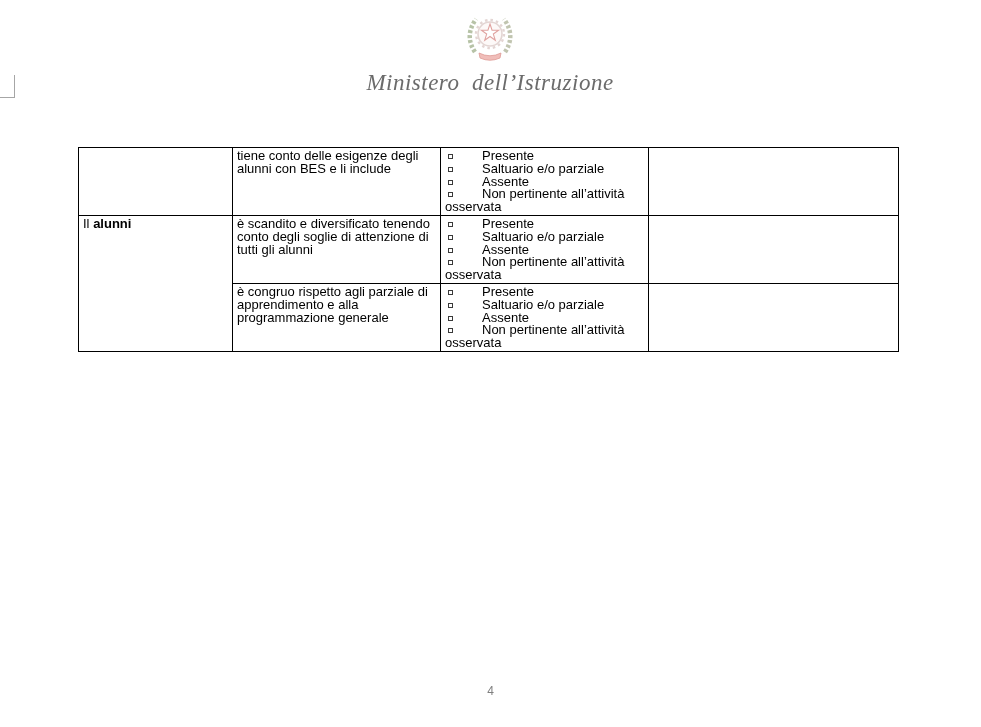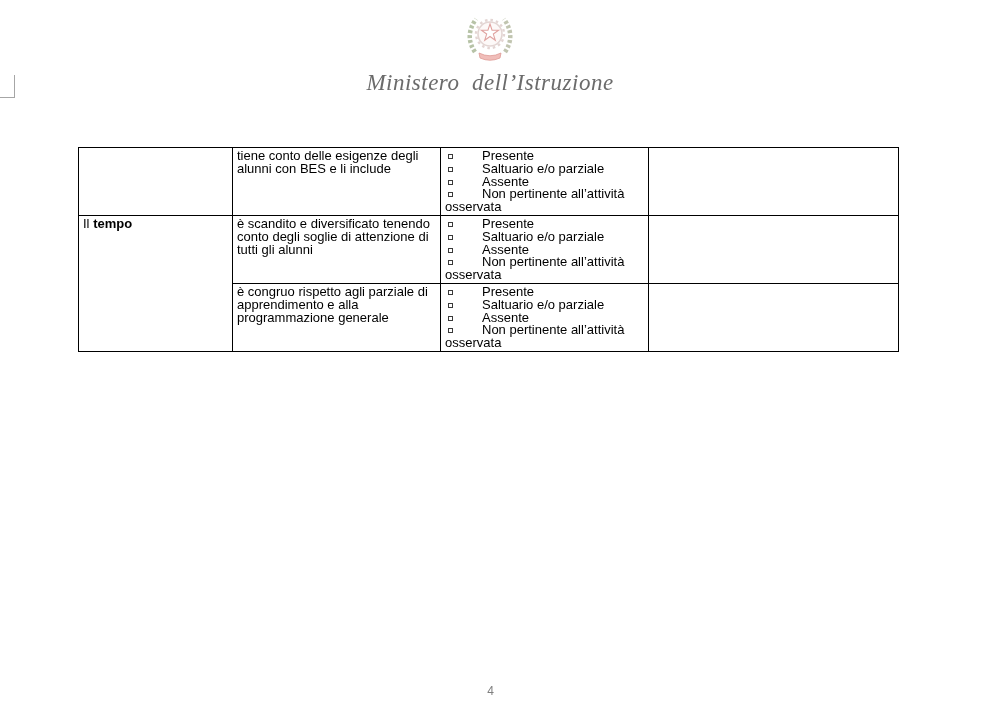--- a/index.html
+++ b/index.html
@@ -116,21 +116,21 @@
     <td class="c3">
       <div class="opt"><span class="cb"></span><span class="opt-label">Presente</span></div>
       <div class="opt"><span class="cb"></span><span class="opt-label">Saltuario e/o parziale</span></div>
       <div class="opt"><span class="cb"></span><span class="opt-label">Assente</span></div>
       <div class="opt"><span class="cb"></span><span class="opt-label">Non pertinente all’attività
 osservata</span></div>
     </td>
     <td class="c4"><span></span></td>
   </tr>
   <tr class="r2">
-    <td class="c1 row-label" rowspan="2"><span>Il </span><b>tempo</b></td>
+    <td class="c1 row-label" rowspan="2"><span>Il </span><b>alunni</b></td>
     <td class="c2">
       <div class="criterion">è scandito e diversificato tenendo
 conto degli soglie di attenzione di
 tutti gli alunni</div>
     </td>
     <td class="c3">
       <div class="opt"><span class="cb"></span><span class="opt-label">Presente</span></div>
       <div class="opt"><span class="cb"></span><span class="opt-label">Saltuario e/o parziale</span></div>
       <div class="opt"><span class="cb"></span><span class="opt-label">Assente</span></div>
       <div class="opt"><span class="cb"></span><span class="opt-label">Non pertinente all’attività

